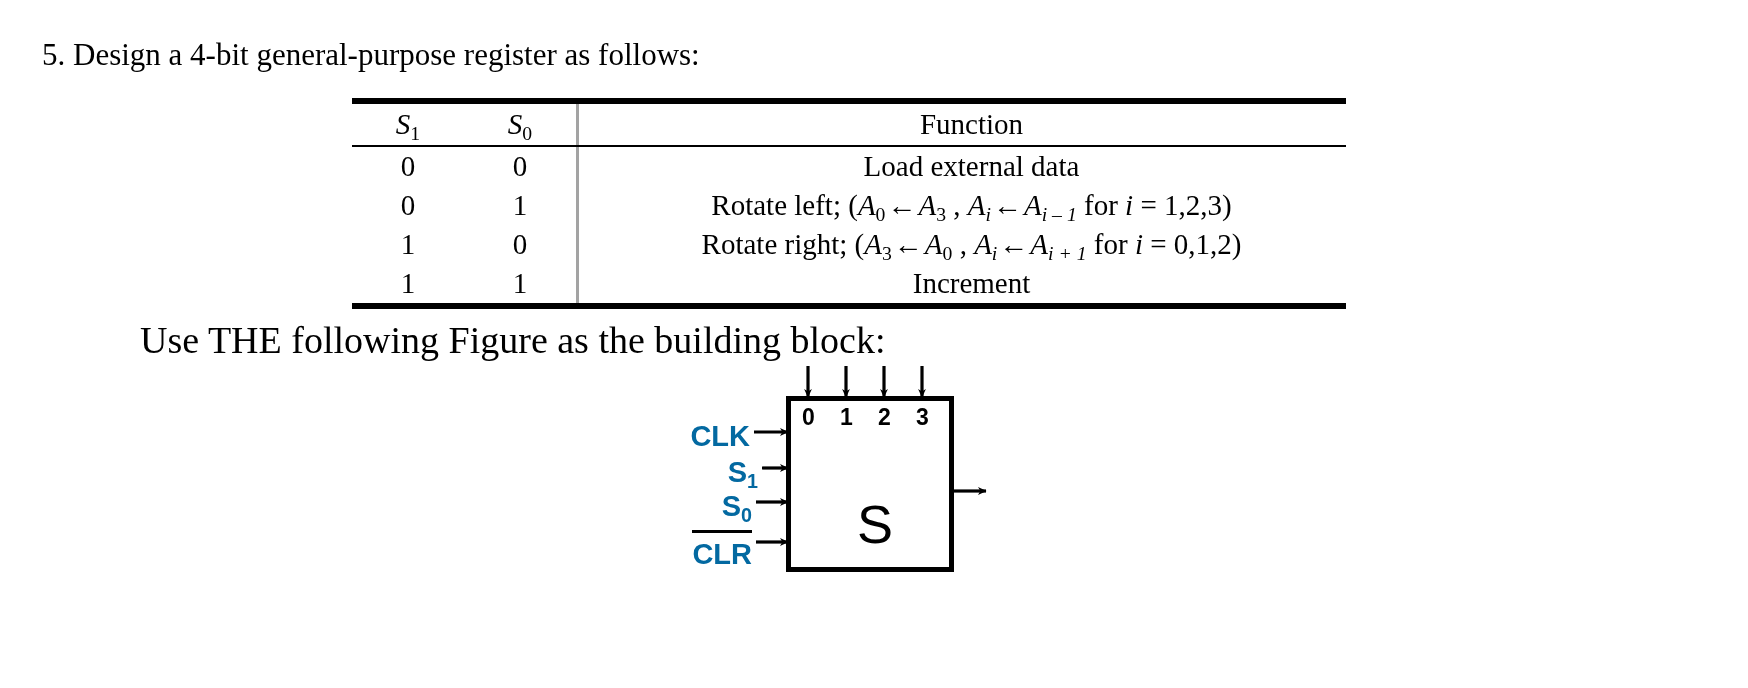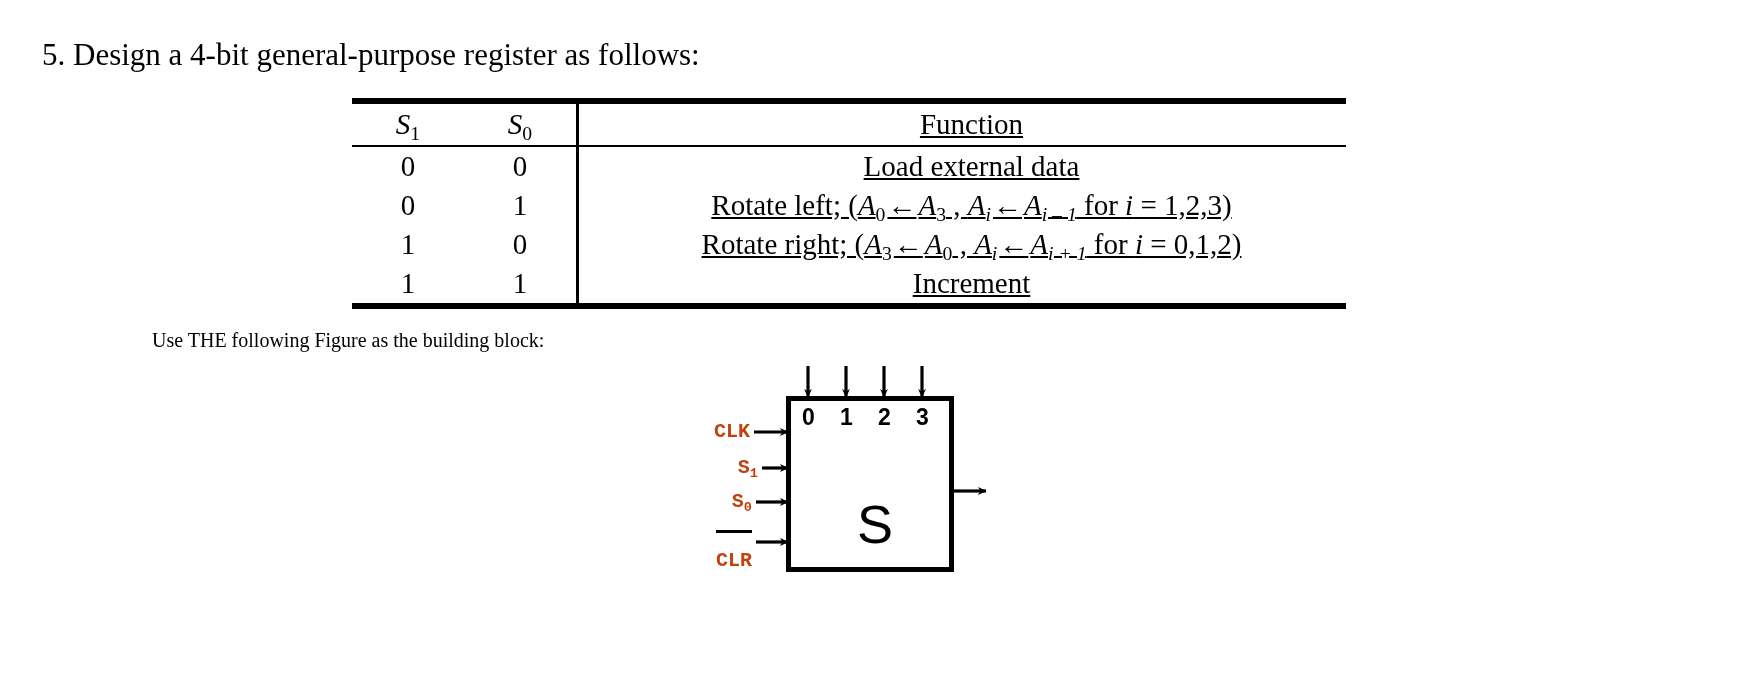--- a/index.html
+++ b/index.html
@@ -65,23 +65,22 @@
   .col-fn { text-align: center; }
 
   .hdr-row th {
     height: 41px;
     font-weight: normal;
   }
   .data-row td {
     height: 39px;
   }
   .cell-vline {
-    border-left: 3px solid #000000;
+    border-left: 3px solid #a3a3a3;
     padding-left: 18px !important;
-    text-decoration: underline;
   }
   .hdr-fn {
     text-align: center;
   }
   .sym-italic {
     font-style: italic;
   }
   sub {
     font-size: 0.68em;
     vertical-align: baseline;
@@ -89,23 +88,23 @@
     bottom: -0.28em;
   }
   .arrow-l {
     font-style: normal;
     padding: 0 2px;
   }
 
   
   #use-figure-line {
     position: absolute;
-    left: 152px;
+    left: 140px;
     top: 321px;
-    font-size: 20px;
+    font-size: 38px;
     line-height: 38px;
     white-space: nowrap;
   }
 
   
   #block-diagram {
     position: absolute;
     left: 680px;
     top: 360px;
     width: 340px;
@@ -136,30 +135,30 @@
     top: 96px;
     width: 168px;
     text-align: center;
     font-size: 54px;
     font-family: "Liberation Sans", sans-serif;
     color: #000000;
     line-height: 54px;
   }
   .in-label {
     position: absolute;
-    font-size: 20px;
-    font-family: Liberation Mono, monospace;
+    font-size: 29px;
+    font-family: Liberation Sans, sans-serif;
     font-weight: bold;
-    color: #c2410c;
+    color: #0369a1;
     text-align: right;
     white-space: nowrap;
   }
   .overbar {
     border-top: 3px solid #000000;
-    padding-top: 16px;
+    padding-top: 5px;
     display: inline-block;
   }
   svg.arrows {
     position: absolute;
     left: 0;
     top: 0;
     width: 340px;
     height: 230px;
     overflow: visible;
   }

